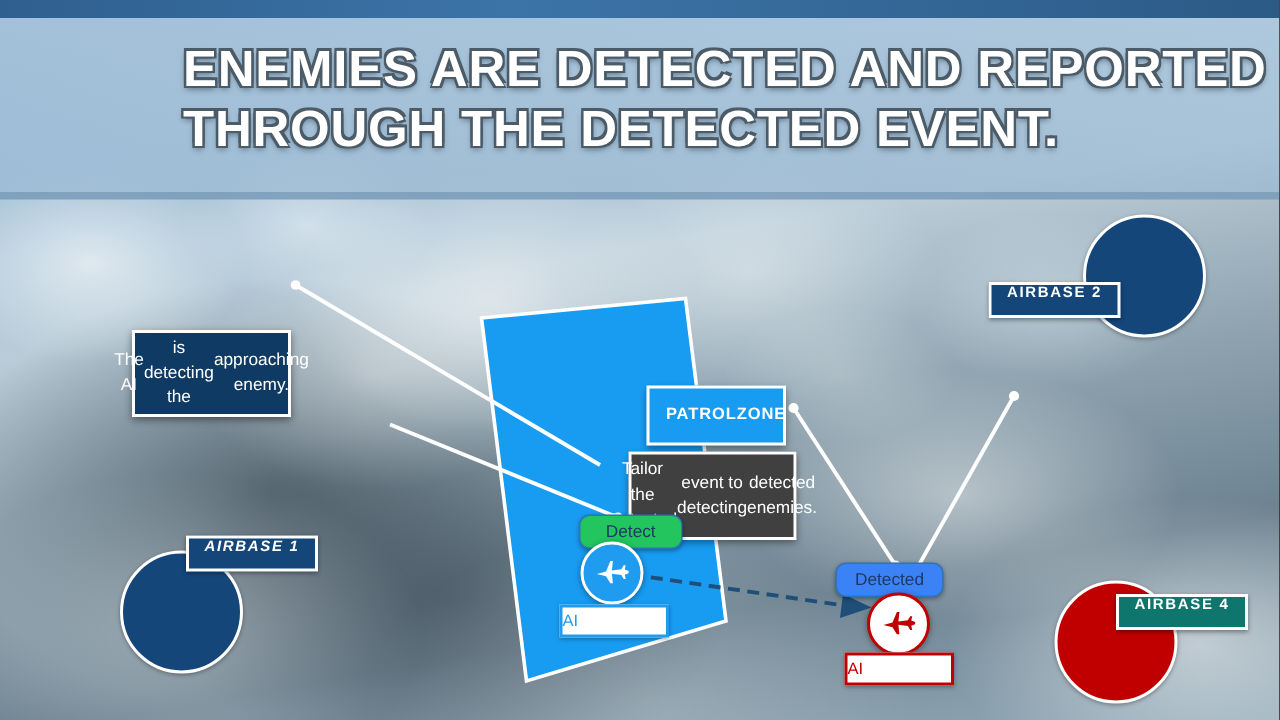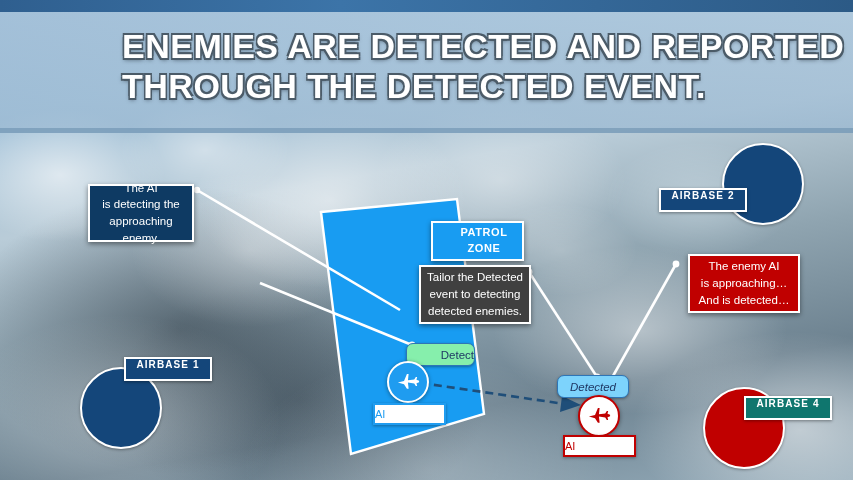--- a/index.html
+++ b/index.html
@@ -49,24 +49,24 @@
        0 2px 4px rgba(20,30,40,.55);
     margin-left: 36px;
   }
 
   
   .circle{position:absolute;border-radius:50%;border:2px solid #ffffff;
     box-shadow:0 1px 3px rgba(0,0,0,.35);}
   .tagbox{position:absolute;display:flex;align-items:flex-start;justify-content:center;
     border:2px solid #ffffff;color:#fff;font-size:10px;font-weight:bold;
     letter-spacing:1.1px;box-shadow:0 1px 3px rgba(0,0,0,.4);}
-  .callout{position:absolute;display:flex;flex-direction:column;align-items:center;
+  .callout{position:absolute;display:flex;flex-direction:row;align-items:center;
     justify-content:center;border:2px solid #ffffff;color:#ffffff;
     font-size:11.5px;line-height:1.45;text-align:center;
-    box-shadow:0 2px 5px rgba(0,0,0,.45);}
+    box-shadow:0 2px 5px rgba(0,0,0,.45);margin-top:36px;}
   .pill{position:absolute;display:flex;align-items:center;justify-content:center;
     font-size:11.5px;border-radius:7px;box-shadow:0 1px 3px rgba(0,0,0,.35);}
   .namebox{position:absolute;display:flex;align-items:center;justify-content:flex-start;
     background:#ffffff;font-size:11px;box-shadow:0 1px 3px rgba(0,0,0,.35);}
   svg.overlay{position:absolute;left:0;top:0;width:853px;height:480px;}
   .icon-circle{position:absolute;border-radius:50%;display:flex;align-items:center;
     justify-content:center;border:2px solid #ffffff;box-shadow:0 1px 4px rgba(0,0,0,.4);}
 </style>
 </head>
 <body>
@@ -99,21 +99,21 @@
     <circle cx="597" cy="377" r="3.4" fill="#ffffff"></circle>
 
     <line x1="676" y1="264" x2="613" y2="376" stroke="#ffffff" stroke-width="2.6"></line>
     <circle cx="676" cy="264" r="3.4" fill="#ffffff"></circle>
 
     <line x1="421" y1="383" x2="565" y2="404" stroke="#1f4e79" stroke-width="2.6" stroke-dasharray="8 5"></line>
     <polygon points="562,396 581,405 560,412" fill="#1f4e79"></polygon>
   </svg>
 
   <div class="circle" style="left:80px;top:367px;width:78px;height:78px;background:#14467a;"></div>
-  <div class="tagbox" style="left:124px;top:357px;width:84px;height:20px;background:#14467a;">
+  <div class="tagbox" style="left:124px;top:357px;width:84px;height:20px;background:#14467a;font-style:italic;">
     <span>AIRBASE 1</span>
   </div>
 
   <div class="circle" style="left:722px;top:143px;width:78px;height:78px;background:#14467a;"></div>
   <div class="tagbox" style="left:659px;top:188px;width:84px;height:20px;background:#14467a;">
     <span>AIRBASE 2</span>
   </div>
 
   <div class="circle" style="left:703px;top:387px;width:78px;height:78px;background:#c00000;"></div>
   <div class="tagbox" style="left:744px;top:396px;width:84px;height:20px;background:#0f766e;border-color:#ffffff;">
@@ -130,31 +130,26 @@
     <div>PATROL</div>
     <div>ZONE</div>
   </div>
 
   <div class="callout" style="left:419px;top:265px;width:108px;height:55px;background:#404040;">
     <div>Tailor the Detected</div>
     <div>event to detecting</div>
     <div>detected enemies.</div>
   </div>
 
-  <div class="callout" style="left:688px;top:254px;width:108px;height:55px;background:#c00000;">
-    <div>The enemy AI</div>
-    <div>is approaching…</div>
-    <div>And is detected…</div>
-  </div>
 
-  <div class="pill" style="left:406px;top:343px;width:67px;height:21px;background:#86efac;border:1.4px solid #2e75b6;color:#1f3864;justify-content:flex-end;">
+  <div class="pill" style="left:386px;top:343px;width:67px;height:21px;background:#22c55e;border:1.4px solid #2e75b6;color:#1f3864;">
     <span>Detect</span>
   </div>
 
-  <div class="pill" style="left:557px;top:375px;width:70px;height:21px;background:#7dd3fc;border:1.4px solid #2e75b6;color:#1f3864;font-style:italic;">
+  <div class="pill" style="left:557px;top:375px;width:70px;height:21px;background:#3b82f6;border:1.4px solid #2e75b6;color:#1f3864;">
     <span>Detected</span>
   </div>
 
   <div class="icon-circle" style="left:387px;top:361px;width:38px;height:38px;background:#1f9cf0;">
     <svg width="27" height="27" viewBox="0 0 24 24">
       <path fill="#ffffff" d="M2.6 12.1 8 10.6l2.6-6.1h1.5l-.6 5.6 5.6-.8 1.4-2.3h1.2l-.6 2.5 2.3.9v1.3l-2.3.9.6 2.5h-1.2l-1.4-2.3-5.6-.8.6 5.6h-1.5L8 13.5l-5.4-1.4z"></path>
     </svg>
   </div>
   <div class="namebox" style="left:373px;top:403px;width:69px;height:18px;border:2px solid #1f9cf0;color:#1f9cf0;">
     <span>AI</span>

